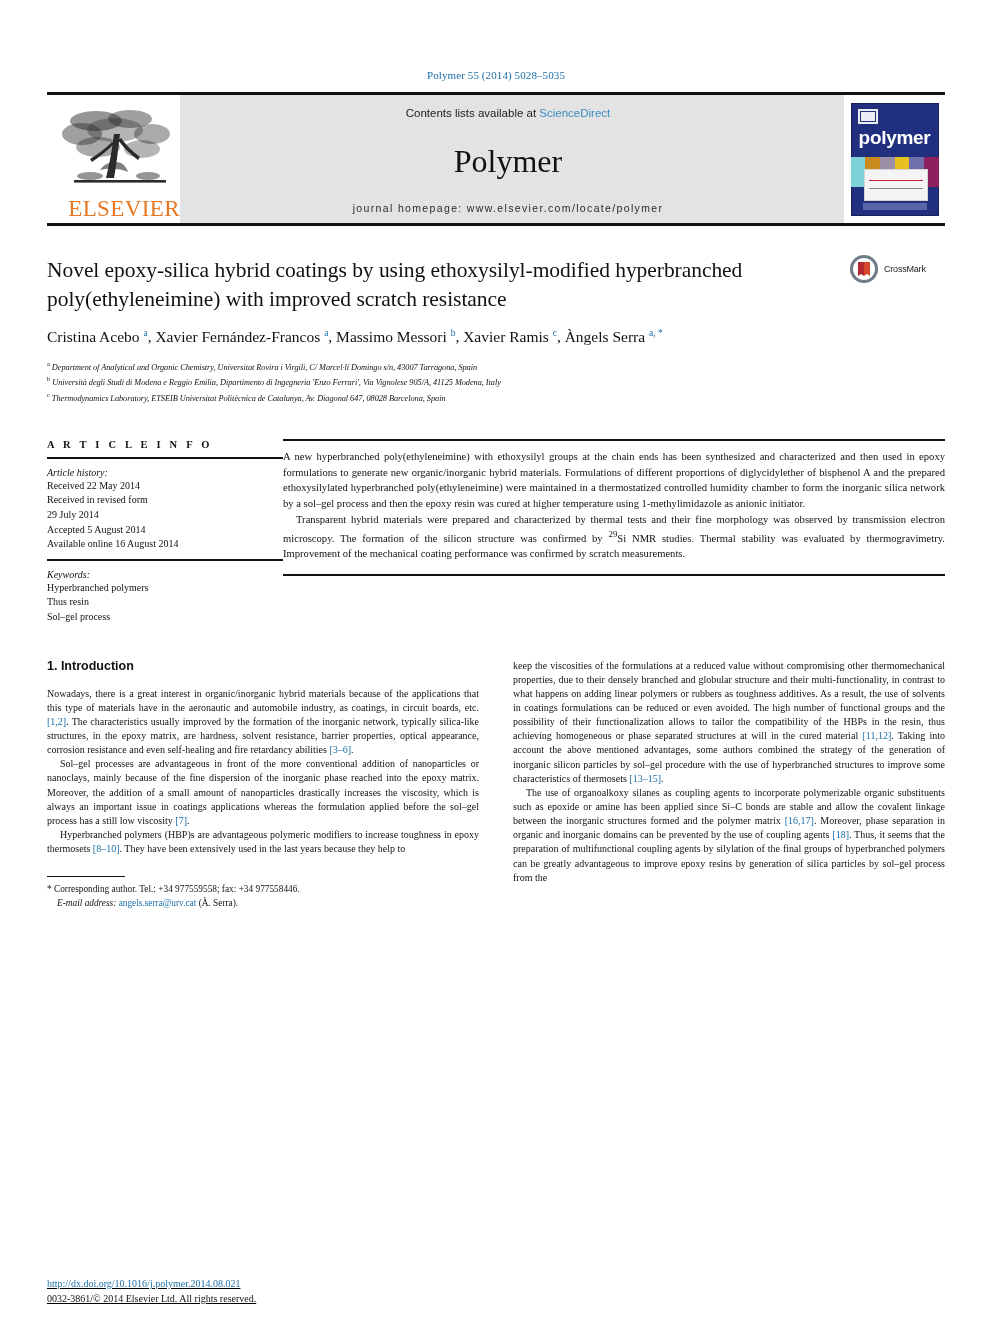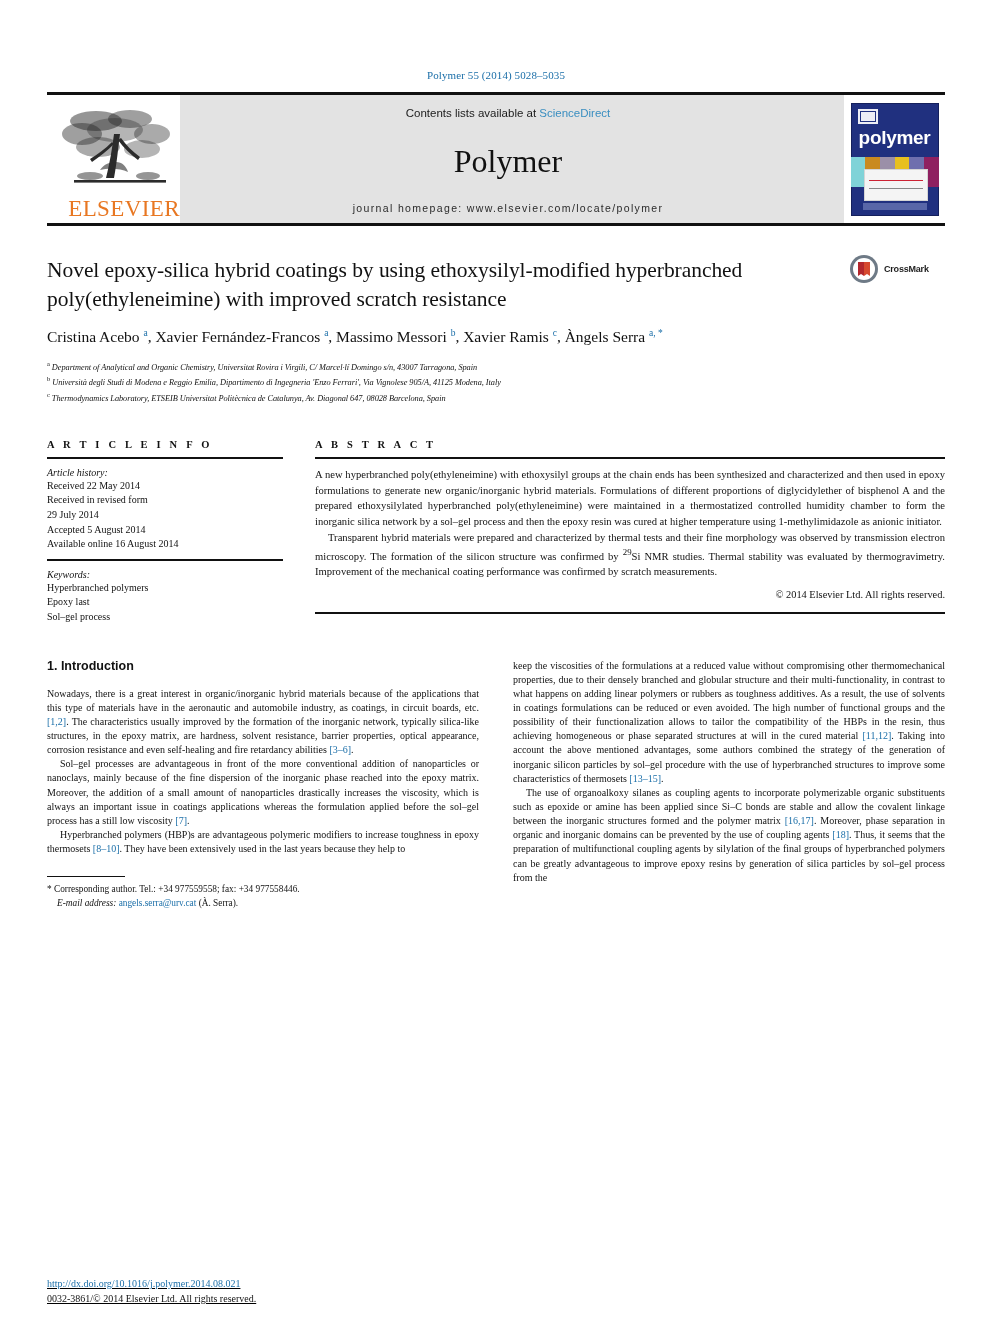--- a/index.html
+++ b/index.html
@@ -92,39 +92,39 @@
     line-height:1.33; margin:0; max-width:800px;
     letter-spacing:-.05px;
   }
   .crossmark {
     position:absolute; right:0; top:-2px;
     width:96px; text-align:center;
   }
   .crossmark-row { display:flex; align-items:center; gap:5px; }
   .cm-label {
     font-family:"Liberation Sans", sans-serif;
-    font-size:9px; font-weight:bold; color:#1d1d1d; letter-spacing:-.2px;
+    font-size:9px; font-weight:normal; color:#1d1d1d; letter-spacing:-.2px;
   }
 
   .authors {
     font-family:"Liberation Serif", serif;
     font-size:15.5px; color:#111; line-height:1.42;
     margin-top:13px; max-width:830px;
   }
   .authors sup { color:#1a6ea8; font-size:9.5px; }
   .affils { margin-top:11px; }
   .affil {
     font-family:"Liberation Serif", serif;
     font-style:italic; font-size:8.3px; color:#111;
     line-height:1.62; letter-spacing:-.05px;
   }
   .affil sup { font-style:normal; font-size:6.5px; }
 
   
-  .infoabs { margin:34px 47px 0 47px; display:flex; gap:32px; }
+  .infoabs { margin:34px 47px 0 47px; display:flex; }
   .col-info { flex:0 0 236px; }
   .col-abs  { flex:1 1 auto; }
   .sec-head {
     font-family:"Liberation Serif", serif;
     font-size:10.5px; font-weight:bold; color:#111;
     letter-spacing:3.2px; margin-bottom:7px;
   }
   .hr-strong { border-top:2.2px solid #111; margin:0 0 8px 0; }
   .info-sub {
     font-family:"Liberation Serif", serif; font-style:italic;
@@ -282,30 +282,28 @@
       <div class="hr-strong"></div>
       <div class="info-sub">Article history:</div>
       <div class="info-line">Received 22 May 2014</div>
       <div class="info-line">Received in revised form</div>
       <div class="info-line">29 July 2014</div>
       <div class="info-line">Accepted 5 August 2014</div>
       <div class="info-line">Available online 16 August 2014</div>
       <div class="hr-mid"></div>
       <div class="info-sub">Keywords:</div>
       <div class="info-line">Hyperbranched polymers</div>
-      <div class="info-line">Epoxy last</div>
+      <div class="info-line">Thus resin</div>
       <div class="info-line">Sol–gel process</div>
     </div>
 
     <div class="col-abs">
-      <div class="sec-head">A B S T R A C T</div>
       <div class="hr-strong"></div>
       <p class="abs-p">A new hyperbranched poly(ethyleneimine) with ethoxysilyl groups at the chain ends has been synthesized and characterized and then used in epoxy formulations to generate new organic/inorganic hybrid materials. Formulations of different proportions of diglycidylether of bisphenol A and the prepared ethoxysilylated hyperbranched poly(ethyleneimine) were maintained in a thermostatized controlled humidity chamber to form the inorganic silica network by a sol–gel process and then the epoxy resin was cured at higher temperature using 1-methylimidazole as anionic initiator.</p>
       <p class="abs-p">Transparent hybrid materials were prepared and characterized by thermal tests and their fine morphology was observed by transmission electron microscopy. The formation of the silicon structure was confirmed by <sup>29</sup>Si NMR studies. Thermal stability was evaluated by thermogravimetry. Improvement of the mechanical coating performance was confirmed by scratch measurements.</p>
-      <div class="copyline">© 2014 Elsevier Ltd. All rights reserved.</div>
       <div class="abs-rule-end"></div>
     </div>
 
   </div>
 
   <div class="body2col">
 
     <div class="bcol">
       <h2 class="section">1. Introduction</h2>
       <p class="body">Nowadays, there is a great interest in organic/inorganic hybrid materials because of the applications that this type of materials have in the aeronautic and automobile industry, as coatings, in circuit boards, etc. <span class="ref">[1,2]</span>. The characteristics usually improved by the formation of the inorganic network, typically silica-like structures, in the epoxy matrix, are hardness, solvent resistance, barrier properties, optical appearance, corrosion resistance and even self-healing and fire retardancy abilities <span class="ref">[3–6]</span>.</p>

